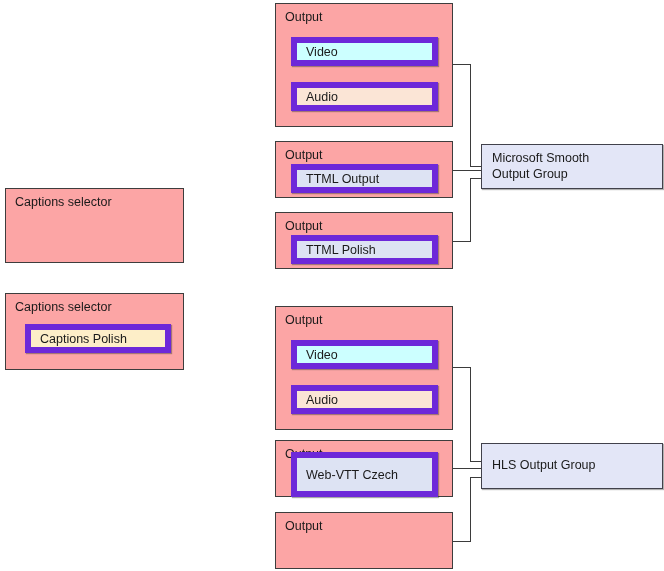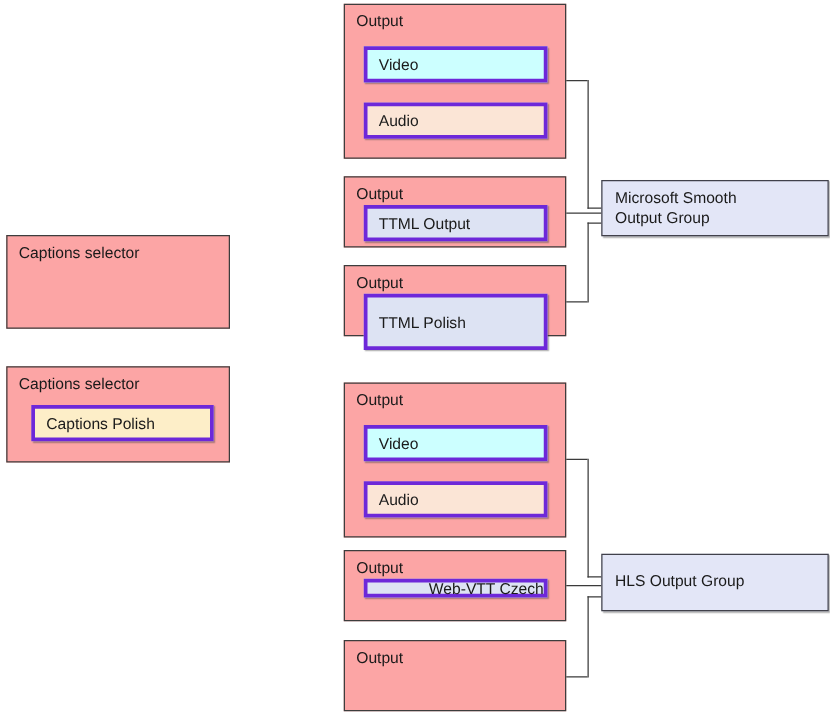--- a/index.html
+++ b/index.html
@@ -40,21 +40,21 @@
     font-size: 12.5px;
     line-height: 14px;
     color: #1a1a1a;
     white-space: nowrap;
   }
 
   
   .chip {
     position: absolute;
     box-sizing: border-box;
-    border: 3px solid #6d28d9;
+    border: 6px solid #6d28d9;
     box-shadow: 1px 1px 1px rgba(60,60,60,0.45);
     display: flex;
     align-items: center;
     padding-left: 9px;
     font-size: 12.5px;
     line-height: 14px;
     color: #1a1a1a;
     white-space: nowrap;
   }
   .chip-video   { background: #ccffff; }
@@ -118,38 +118,38 @@
 
   <div class="abox container-box" style="left:275px; top:141px; width:178px; height:57px;">
     <span class="container-label">Output</span>
     <div class="chip chip-caption" style="left:15px; top:22px; width:147px; height:29px;">
       <span>TTML Output</span>
     </div>
   </div>
 
   <div class="abox container-box" style="left:275px; top:212px; width:178px; height:57px;">
     <span class="container-label">Output</span>
-    <div class="chip chip-caption" style="left:15px; top:22px; width:147px; height:45px;">
+    <div class="chip chip-caption" style="left:15px; top:22px; width:147px; height:29px;">
       <span>TTML Polish</span>
     </div>
   </div>
 
   <div class="abox container-box" style="left:275px; top:306px; width:178px; height:124px;">
     <span class="container-label">Output</span>
     <div class="chip chip-video" style="left:15px; top:33px; width:147px; height:29px;">
       <span>Video</span>
     </div>
     <div class="chip chip-audio" style="left:15px; top:78px; width:147px; height:29px;">
       <span>Audio</span>
     </div>
   </div>
 
   <div class="abox container-box" style="left:275px; top:440px; width:178px; height:57px;">
     <span class="container-label">Output</span>
-    <div class="chip chip-caption" style="left:15px; top:22px; width:147px; height:15px;justify-content:flex-end;">
+    <div class="chip chip-caption" style="left:15px; top:11px; width:147px; height:45px;">
       <span>Web-VTT Czech</span>
     </div>
   </div>
 
   <div class="abox container-box" style="left:275px; top:512px; width:178px; height:57px;">
     <span class="container-label">Output</span>
   </div>
 
   <div class="conn-h" style="left:453px; top:64px; width:17px;"></div>
   <div class="conn-v" style="left:470px; top:64px; height:103px;"></div>

